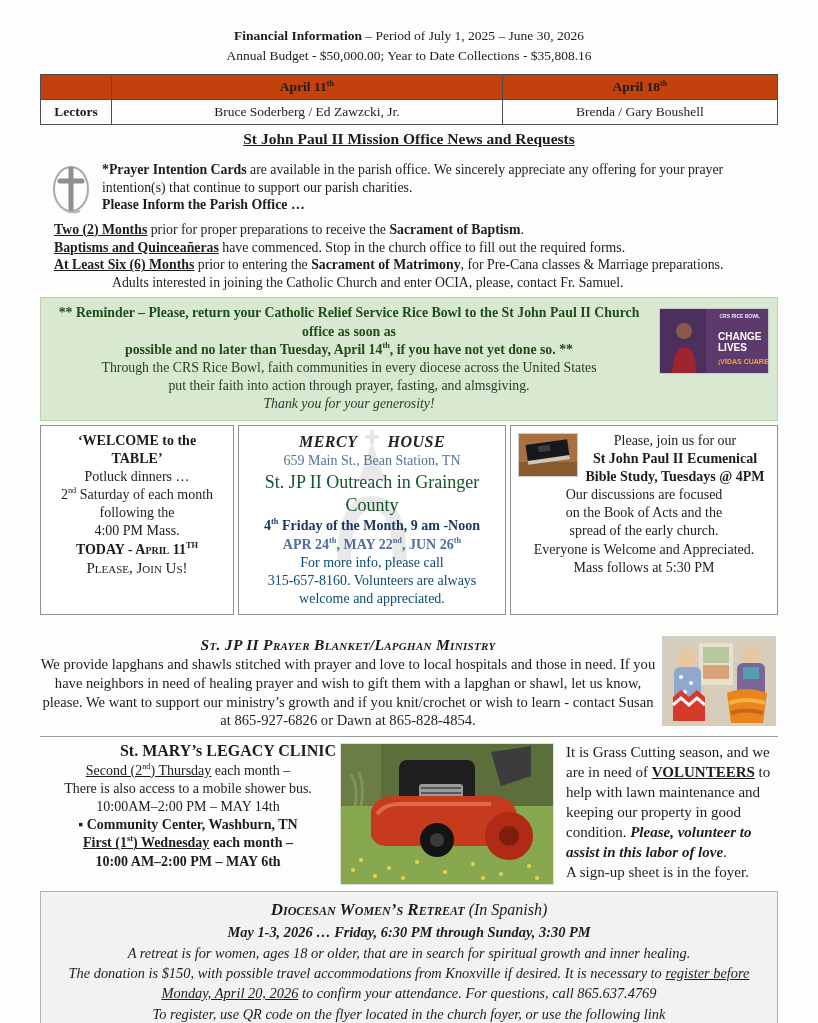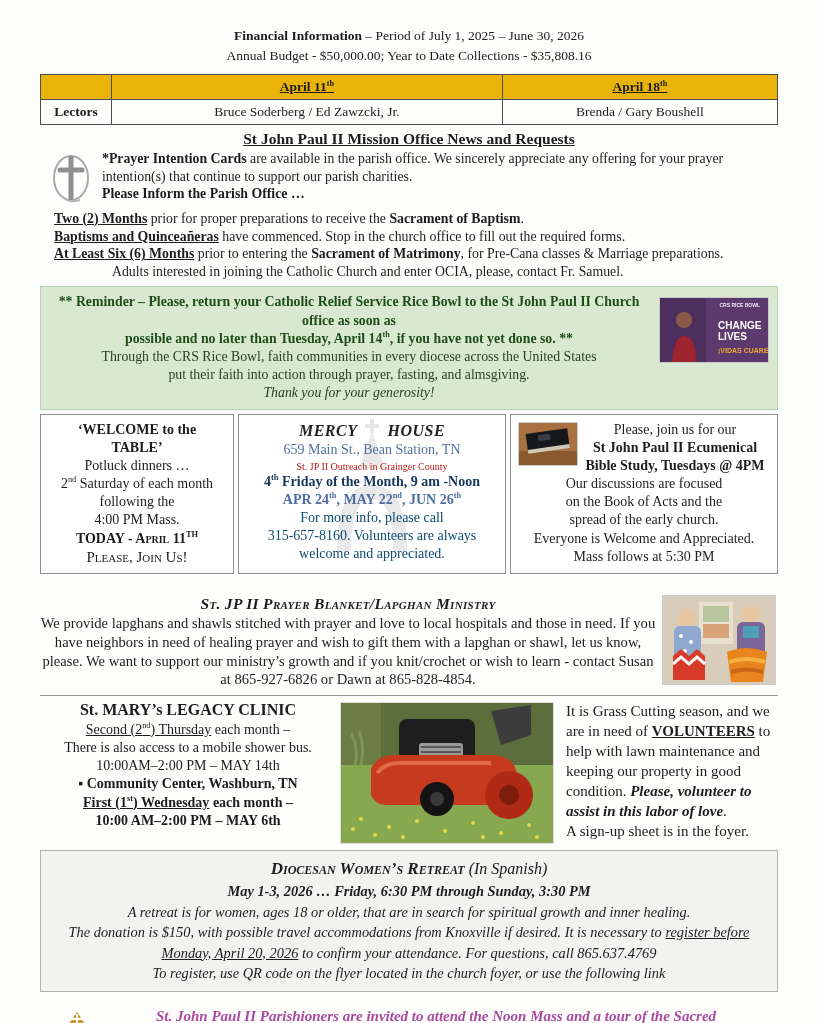--- a/index.html
+++ b/index.html
@@ -10,27 +10,27 @@
   .b{font-weight:bold;} .i{font-style:italic;} .u{text-decoration:underline;}
   .bu{font-weight:bold;text-decoration:underline;}
   .sc{font-variant:small-caps;}
 
   
   .fin{ text-align:center; font-size:13.5px; line-height:1.5;}
 
   
   table.lectors{width:100%;border-collapse:collapse;margin-top:7px;font-size:13.5px;}
   table.lectors td{border:1.4px solid #4d4d4d;text-align:center;padding:4px 4px;}
-  table.lectors tr.hd td{background:#eab308;font-weight:bold;text-decoration:underline;}
+  table.lectors tr.hd td{background:#c2410c;font-weight:bold;}
   td.lbl{width:62px;font-weight:bold;}
 
   
   .mission{margin-top:4px;font-size:13.8px;line-height:1.3;}
   .mission .title{text-align:center;font-weight:bold;font-size:15.5px;text-decoration:underline;}
-  .mission-top{display:flex;margin-top:1px;}
+  .mission-top{display:flex;margin-top:12px;}
   .mission-ico{flex:0 0 62px;display:flex;justify-content:center;align-items:flex-start;padding-top:2px;}
   .mission-body{flex:1;}
   .mitem{margin-left:14px;}
   .mindent{margin-left:72px;}
 
   
   .green-box{margin-top:5px;background:#d9e8d0;border:1px solid #bcd2ae;position:relative;
              padding:6px 130px 6px 10px;font-size:13.8px;line-height:1.32;color:#21441c;}
   .green-box .hdr{color:#1f4d1a;font-weight:bold;text-align:center;}
   .green-box .body{text-align:center;color:#27402a;}
@@ -39,38 +39,38 @@
   
   .box-row{display:flex;gap:4px;margin-top:4px;}
   .bx{border:1.3px solid #8f8f8f;background:#fff;padding:6px 12px;box-sizing:border-box;
       font-size:14px;line-height:1.3;text-align:center;min-height:134px;}
   .bx-welcome{flex:0 0 194px;}
   .bx-mercy{flex:1;position:relative;overflow:hidden;}
   .bx-mercy .wm{position:absolute;left:50%;top:2px;transform:translateX(-50%);opacity:.55;z-index:0;}
   .bx-mercy .txt{position:relative;z-index:1;}
   .mercy-title{font-weight:bold;font-style:italic;font-size:16px;letter-spacing:.5px;color:#222;}
   .mercy-title .gap{display:inline-block;width:30px;}
-  .blue1{color:#54719e;} .blue2{color:#b91c1c;font-size:10px;} .navy{color:#17365d;font-weight:bold;}
+  .blue1{color:#54719e;} .blue2{color:#14532d;font-size:18px;} .navy{color:#17365d;font-weight:bold;}
   .blue3{color:#4f6da1;font-weight:bold;} .blue4{color:#0c4a6e;}
   .bx-bible{flex:0 0 268px;position:relative;}
   .bible-img{position:absolute;left:7px;top:7px;width:58px;height:42px;border:1px solid #ccc;}
   .bible-top{margin-left:62px;}
 
   
   .blanket{position:relative;margin-top:18px;border-bottom:1.6px solid #9a9a9a;
            padding:3px 122px 6px 0;min-height:92px;}
   .blanket .title{text-align:center;font-weight:bold;font-style:italic;font-variant:small-caps;
                   font-size:15.5px;letter-spacing:.3px;}
   .blanket .body{text-align:center;font-size:14.6px;line-height:1.28;margin-top:1px;}
   .blanket-img{position:absolute;right:2px;top:3px;width:112px;height:88px;border:1px solid #ccc;}
 
   
   .clinic-row{display:flex;margin-top:4px;padding-bottom:4px;align-items:flex-start;}
   .clinic{flex:0 0 296px;text-align:center;font-size:14px;line-height:1.3;}
-  .clinic .title{font-weight:bold;font-size:16px;}
+  .clinic .title{font-weight:bold;font-size:16px;text-align:right;}
   .mower{flex:0 0 212px;margin:2px 6px 0 4px;border:1px solid #ddd;}
   .grass{flex:1;font-size:15px;line-height:1.33;padding:2px 0 0 6px;}
 
   
   .retreat{margin-top:2px;background:#f2f2f1;border:1.3px solid #b3b3b3;padding:6px 14px 8px;
            text-align:center;font-style:italic;font-size:14.4px;line-height:1.42;}
   .retreat .t{font-weight:bold;font-size:16px;}
   .retreat .t .sc{font-size:17px;}
   .retreat .l2{font-weight:bold;}
 

